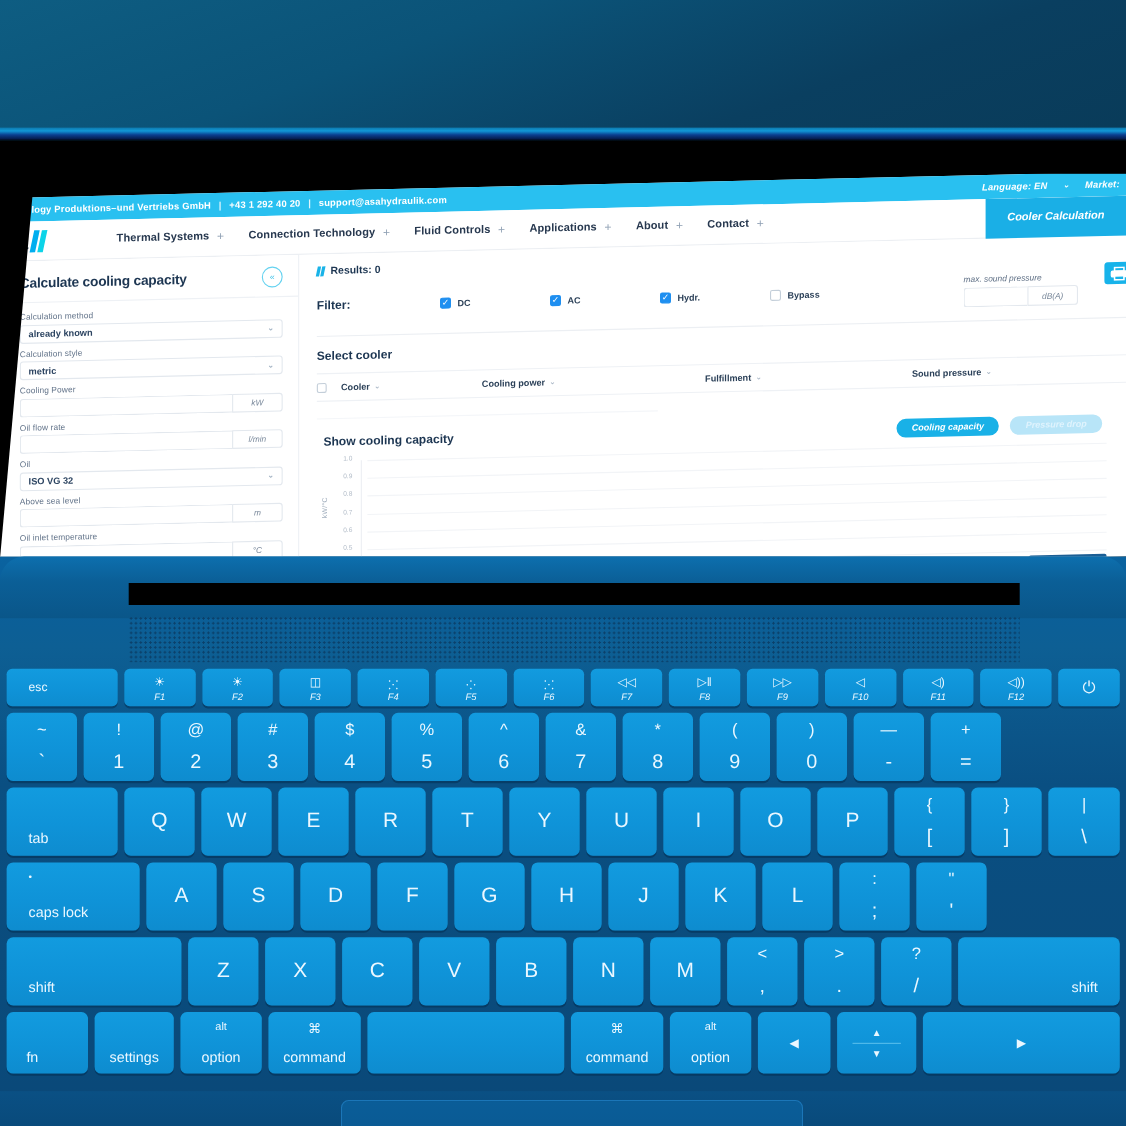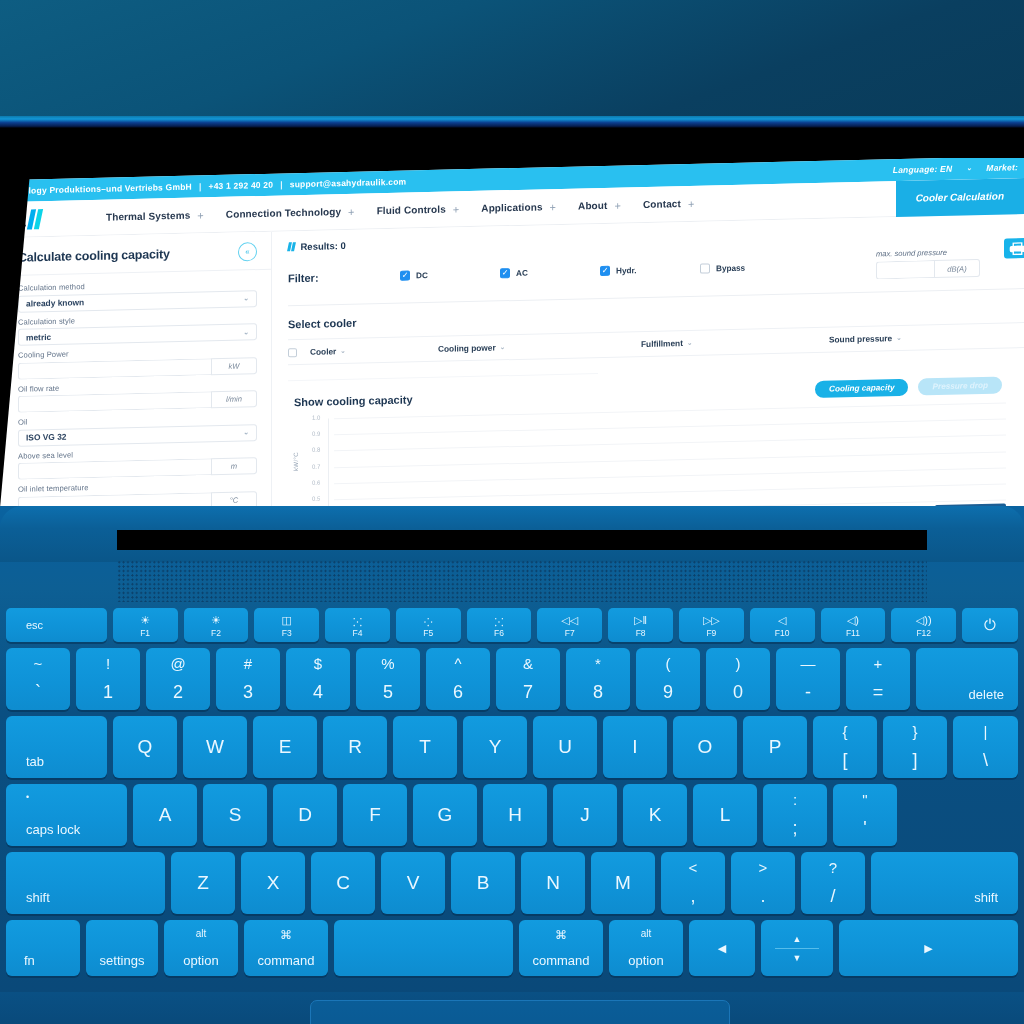--- a/index.html
+++ b/index.html
@@ -188,21 +188,21 @@
   .krow.as .key  { height:62px; }
   .krow.zx .key  { height:62px; }
   .krow.sp .key  { height:56px; }
 
   .key .glyph-top {
     position:absolute; top:7px; left:0; right:0; text-align:center; font-size:15px;
   }
   .key .glyph-bot {
     position:absolute; bottom:7px; left:0; right:0; text-align:center; font-size:18px;
   }
-  .key .fnlabel { position:absolute; bottom:4px; left:0; right:0; text-align:center; font-size:8.5px; }
+  .key .fnlabel { position:absolute; bottom:4px; left:0; right:0; text-align:center; font-size:8.5px;font-style:italic; }
   .key .fnicon  { position:absolute; top:6px; left:0; right:0; text-align:center; font-size:11px; }
   .key .stack-top { position:absolute; top:8px; left:0; right:0; text-align:center; font-size:10px; }
   .key .stack-bot { position:absolute; bottom:8px; left:0; right:0; text-align:center; font-size:13px; }
   .key .ret-top { position:absolute; top:9px; right:12px; font-size:12.5px; }
   .key .ret-bot { position:absolute; bottom:9px; right:12px; font-size:12.5px; }
   .key .letter { font-size:19px; }
 
   .arrow-split { display:flex; flex-direction:column; height:56px; gap:2px; }
   .arrow-half { flex:1; display:flex; align-items:center; justify-content:center; font-size:9px; }
   .arrow-half.top { align-items:flex-end; padding-bottom:2px; }
@@ -593,23 +593,20 @@
       <span class="glyph-bot">0</span>
     </div>
     <div class="key" style="width:64px">
       <span class="glyph-top">—</span>
       <span class="glyph-bot">-</span>
     </div>
     <div class="key" style="width:64px">
       <span class="glyph-top">+</span>
       <span class="glyph-bot">=</span>
     </div>
-    <div class="key" style="flex:1;justify-content:flex-end;align-items:flex-end;padding:0 14px 8px 0;font-size:13px">
-      <span>delete</span>
-    </div>
   </div>
 
   <div class="krow qw">
     <div class="key" style="width:101px;justify-content:flex-start;align-items:flex-end;padding:0 0 9px 20px;font-size:13px">
       <span>tab</span>
     </div>
     <div class="key" style="width:64px">
         <span class="letter">Q</span>
       </div>
     <div class="key" style="width:64px">

